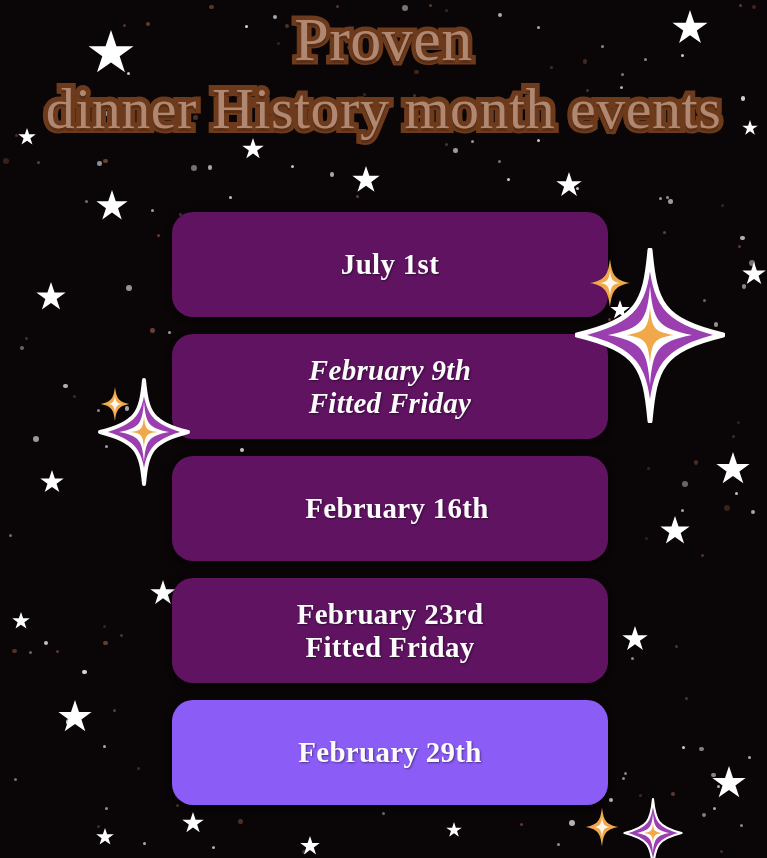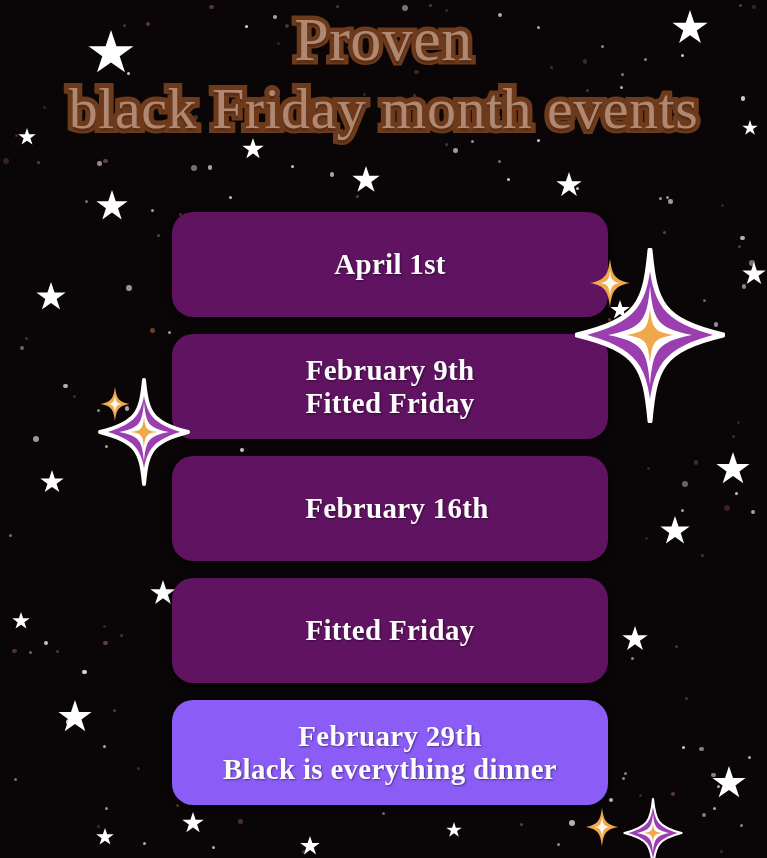--- a/index.html
+++ b/index.html
@@ -297,40 +297,40 @@
       <div class="star5" style="left: 18px; top: 128px; width: 18px; height: 18px; background: rgb(255, 255, 255);"></div>
       <div class="star5" style="left: 300px; top: 836px; width: 20px; height: 20px; background: rgb(255, 255, 255);"></div>
       <div class="star5" style="left: 96px; top: 828px; width: 18px; height: 18px; background: rgb(255, 255, 255);"></div>
       <div class="star5" style="left: 742px; top: 120px; width: 16px; height: 16px; background: rgb(255, 255, 255);"></div>
       <div class="star5" style="left: 446px; top: 822px; width: 16px; height: 16px; background: rgb(255, 255, 255);"></div>
       <div class="star5" style="left: 12px; top: 612px; width: 18px; height: 18px; background: rgb(255, 255, 255);"></div>
     </div>
 
   <div id="title-block">
     <div class="title-line" id="title-line-1">Proven</div>
-    <div class="title-line" id="title-line-2">black Friday month events</div>
+    <div class="title-line" id="title-line-2">dinner History month events</div>
   </div>
 
   <div id="cards">
       <div class="event-card" style="background: rgb(95, 19, 97); color: rgb(253, 252, 253);">
-        <div class="event-date">April 1st</div>
-      </div>
-      <div class="event-card" style="background: rgb(95, 19, 97); color: rgb(253, 252, 253);">
+        <div class="event-date">July 1st</div>
+      </div>
+      <div class="event-card" style="background: rgb(95, 19, 97); color: rgb(253, 252, 253); font-style: italic;">
         <div class="event-date">February 9th</div>
         <div class="event-name">Fitted Friday</div>
       </div>
       <div class="event-card" style="background: rgb(95, 19, 97); color: rgb(253, 252, 253); padding-left: 14px;">
         <div class="event-date">February 16th</div>
       </div>
       <div class="event-card" style="background: rgb(95, 19, 97); color: rgb(253, 252, 253);">
+        <div class="event-date">February 23rd</div>
         <div class="event-name">Fitted Friday</div>
       </div>
       <div class="event-card" style="background: #8b5cf6; color: rgb(253, 252, 253);">
         <div class="event-date">February 29th</div>
-        <div class="event-name">Black is everything dinner</div>
       </div>
     </div>
 
   <svg class="sparkle" id="sparkle-right-large" width="150" height="175" viewBox="0 0 150 175">
     <path d="M75 2 C80 55 86 72 148 87 C86 102 80 119 75 173 C70 119 64 102 2 87 C64 72 70 55 75 2 Z" fill="#9b3fb0" stroke="#ffffff" stroke-width="5" stroke-linejoin="round"></path>
     <path d="M75 38 C78 72 82 80 117 87 C82 94 78 102 75 137 C72 102 68 94 33 87 C68 80 72 72 75 38 Z" fill="#ffffff"></path>
     <path d="M75 60 C77 80 79 84 99 87 C79 90 77 94 75 115 C73 94 71 90 51 87 C71 84 73 80 75 60 Z" fill="#f0a84a"></path>
   </svg>
 
   <svg class="sparkle" id="sparkle-left-mid" width="92" height="108" viewBox="0 0 92 108">

